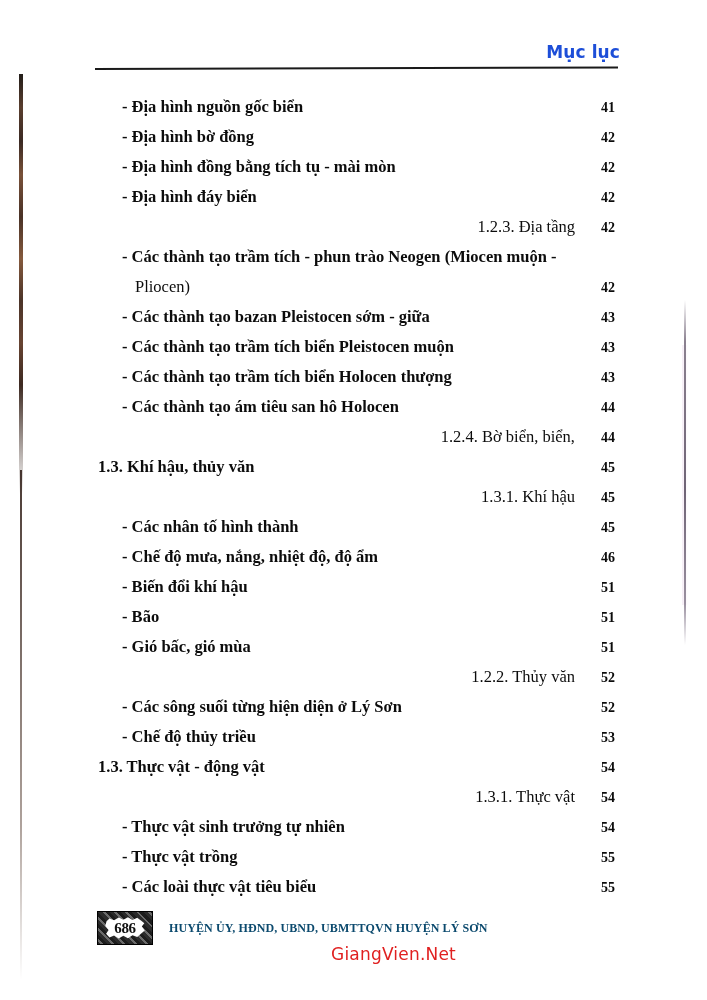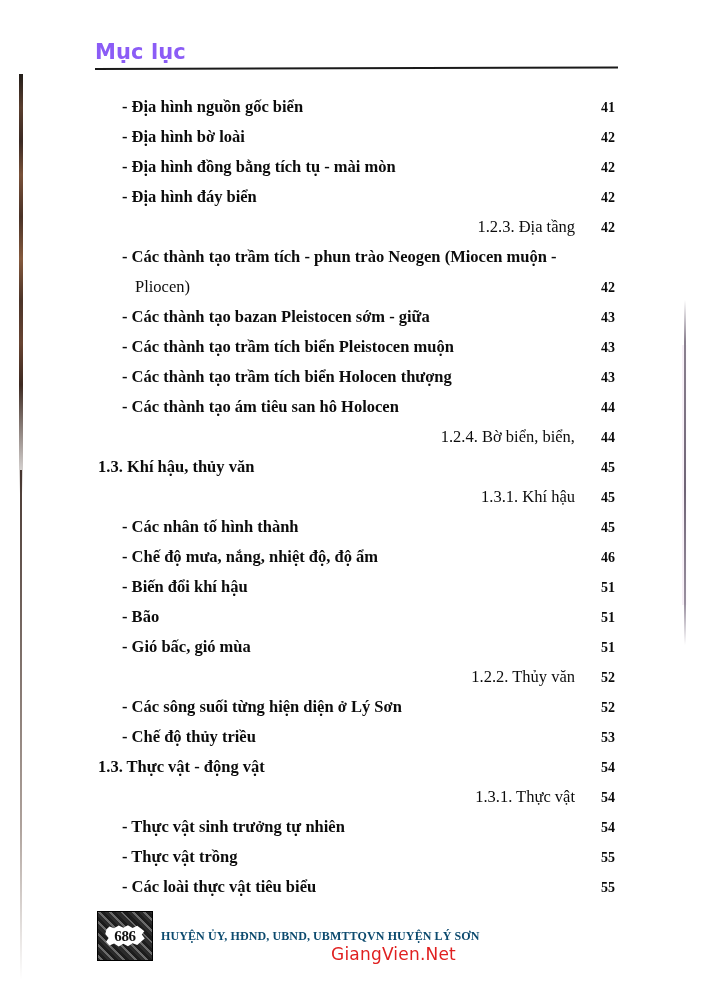--- a/index.html
+++ b/index.html
@@ -60,25 +60,26 @@
 
   
   .header {
     position: absolute;
     left: 95px;
     top: 42px;
     width: 525px;
   }
   .header-title {
     font-family: "DejaVu Sans", "Liberation Sans", sans-serif;
-    font-size: 21px;
+    font-size: 17px;
     font-weight: 600;
-    color: #8b5cf6;
+    color: #1d4ed8;
     letter-spacing: .1px;
     line-height: 20px;
+    text-align: right;
   }
   .header-rule {
     position: absolute;
     left: 95px;
     top: 68px;
     width: 523px;
     height: 2px;
     background: #1a1a1a;
     transform: rotate(-0.17deg);
     transform-origin: left center;
@@ -122,22 +123,22 @@
   .footer {
     position: absolute;
     left: 97px;
     top: 911px;
     display: flex;
     align-items: center;
   }
   .folio-badge {
     position: relative;
     width: 56px;
-    height: 50px;
-    margin-right: 8px;
+    height: 34px;
+    margin-right: 16px;
     background:
       repeating-linear-gradient(45deg, #2b2b2b 0 3px, #6a6a6a 3px 5px, #1c1c1c 5px 8px),
       #222222;
     display: flex;
     align-items: center;
     justify-content: center;
     box-shadow: inset 0 0 0 1px #000000;
   }
   .folio-star {
     width: 42px;
@@ -193,21 +194,21 @@
     <div class="header-title">Mục lục</div>
   </div>
   <div class="header-rule"></div>
 
   <div class="toc" id="toc-list">
       <div class="toc-row lvl-item">
         <span class="toc-label">- Địa hình nguồn gốc biển</span>
         <span class="toc-page">41</span>
       </div>
       <div class="toc-row lvl-item">
-        <span class="toc-label">- Địa hình bờ loài</span>
+        <span class="toc-label">- Địa hình bờ đồng</span>
         <span class="toc-page">42</span>
       </div>
       <div class="toc-row lvl-item">
         <span class="toc-label">- Địa hình đồng bằng tích tụ - mài mòn</span>
         <span class="toc-page">42</span>
       </div>
       <div class="toc-row lvl-item">
         <span class="toc-label">- Địa hình đáy biển</span>
         <span class="toc-page">42</span>
       </div>

